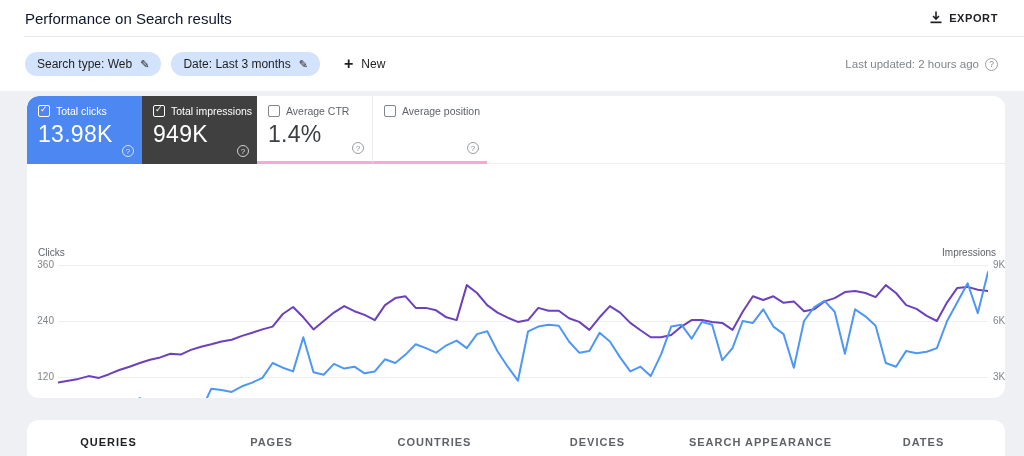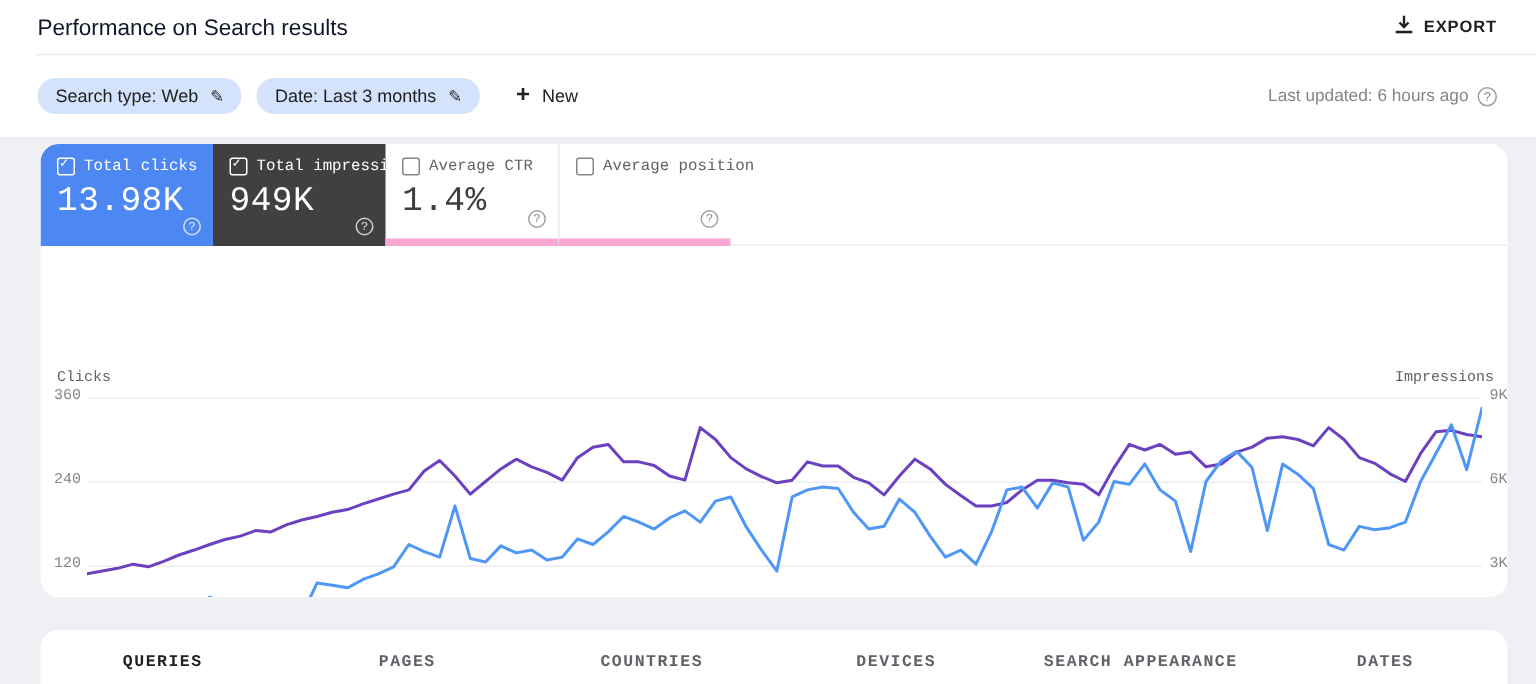--- a/index.html
+++ b/index.html
@@ -20,26 +20,26 @@
           border-radius:12px; height:24px; padding:0 12px; font-size:12px; margin-right:10px; cursor:pointer; }
   .chip .pencil { font-size:11px; color:#1f1f1f; }
   .new-btn { display:inline-flex; align-items:center; gap:8px; font-size:12px; color:#202124;
              margin-left:14px; cursor:pointer; background:none; border:none; font-family:inherit; }
   .new-btn .plus { font-size:16px; font-weight:bold; line-height:1; }
   .filter-right { margin-left:auto; display:flex; align-items:center; gap:6px; color:#80868b; font-size:11.5px; }
   .helpcirc { display:inline-flex; align-items:center; justify-content:center; width:13px; height:13px;
               border:1px solid #9aa0a6; border-radius:50%; font-size:8.5px; color:#80868b; }
 
   
-  .panel { position:absolute; left:27px; width:978px; background:#fff; border-radius:12px;font-family:Liberation Mono, monospace; }
+  .panel { position:absolute; left:27px; width:978px; background:#fff; border-radius:12px; }
   .panel-chart { top:96px; height:302px; overflow:hidden; }
 
   .cards { display:flex; height:68px; }
   .card { width:115px; padding:9px 10px 8px 11px; position:relative; cursor:pointer; }
-  .card.white { border-bottom:5px solid #f9a8d4; }
+  .card.white { border-bottom:3px solid #f9a8d4; }
   .card.pos { border-left:1px solid #e8eaed; }
   .cards-filler { flex:1; border-bottom:1px solid #eceef0; }
   .card-top { display:flex; align-items:center; gap:6px; }
   .cbx { width:12px; height:12px; border-radius:2px; flex:0 0 auto; position:relative; }
   .cbx.on { border:1.5px solid #fff; }
   .cbx.on::after { content:"\2713"; position:absolute; left:1px; top:-2px; font-size:9px; color:#fff; }
   .cbx.off { border:1.5px solid #80868b; }
   .card-label { font-size:10.5px; white-space:nowrap; }
   .card.sel .card-label { color:#fff; }
   .card.white .card-label { color:#5f6368; }
@@ -91,21 +91,21 @@
     </div>
     <div class="chip">
       <span>Date: Last 3 months</span>
       <span class="pencil">✎</span>
     </div>
     <button class="new-btn">
       <span class="plus">+</span>
       <span>New</span>
     </button>
     <div class="filter-right">
-      <span>Last updated: 6 hours ago</span>
+      <span>Last updated: 2 hours ago</span>
       <span class="helpcirc">?</span>
     </div>
   </div>
 </div>
 
 <div class="panel panel-chart">
 
   <div class="cards">
     <div class="card sel" style="background:#4d87f2; border-top-left-radius:12px;">
       <div class="card-top">

